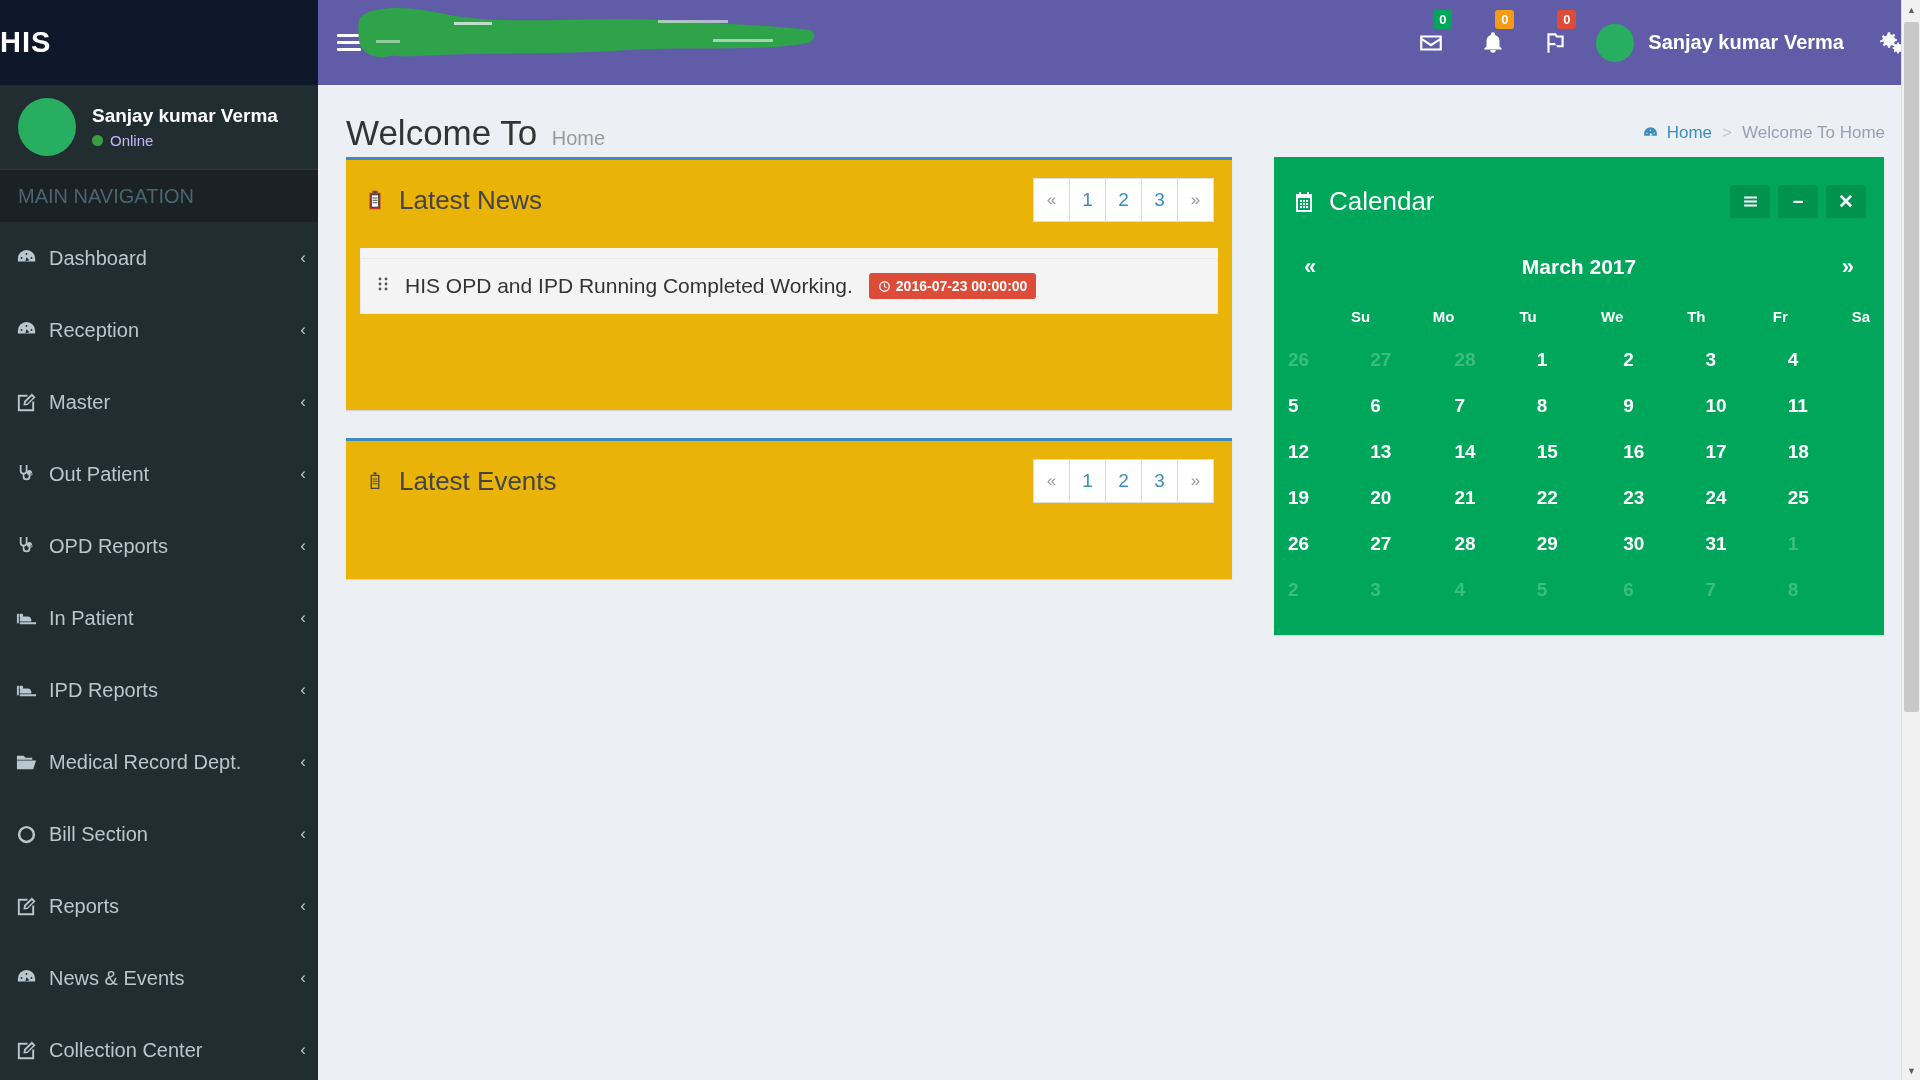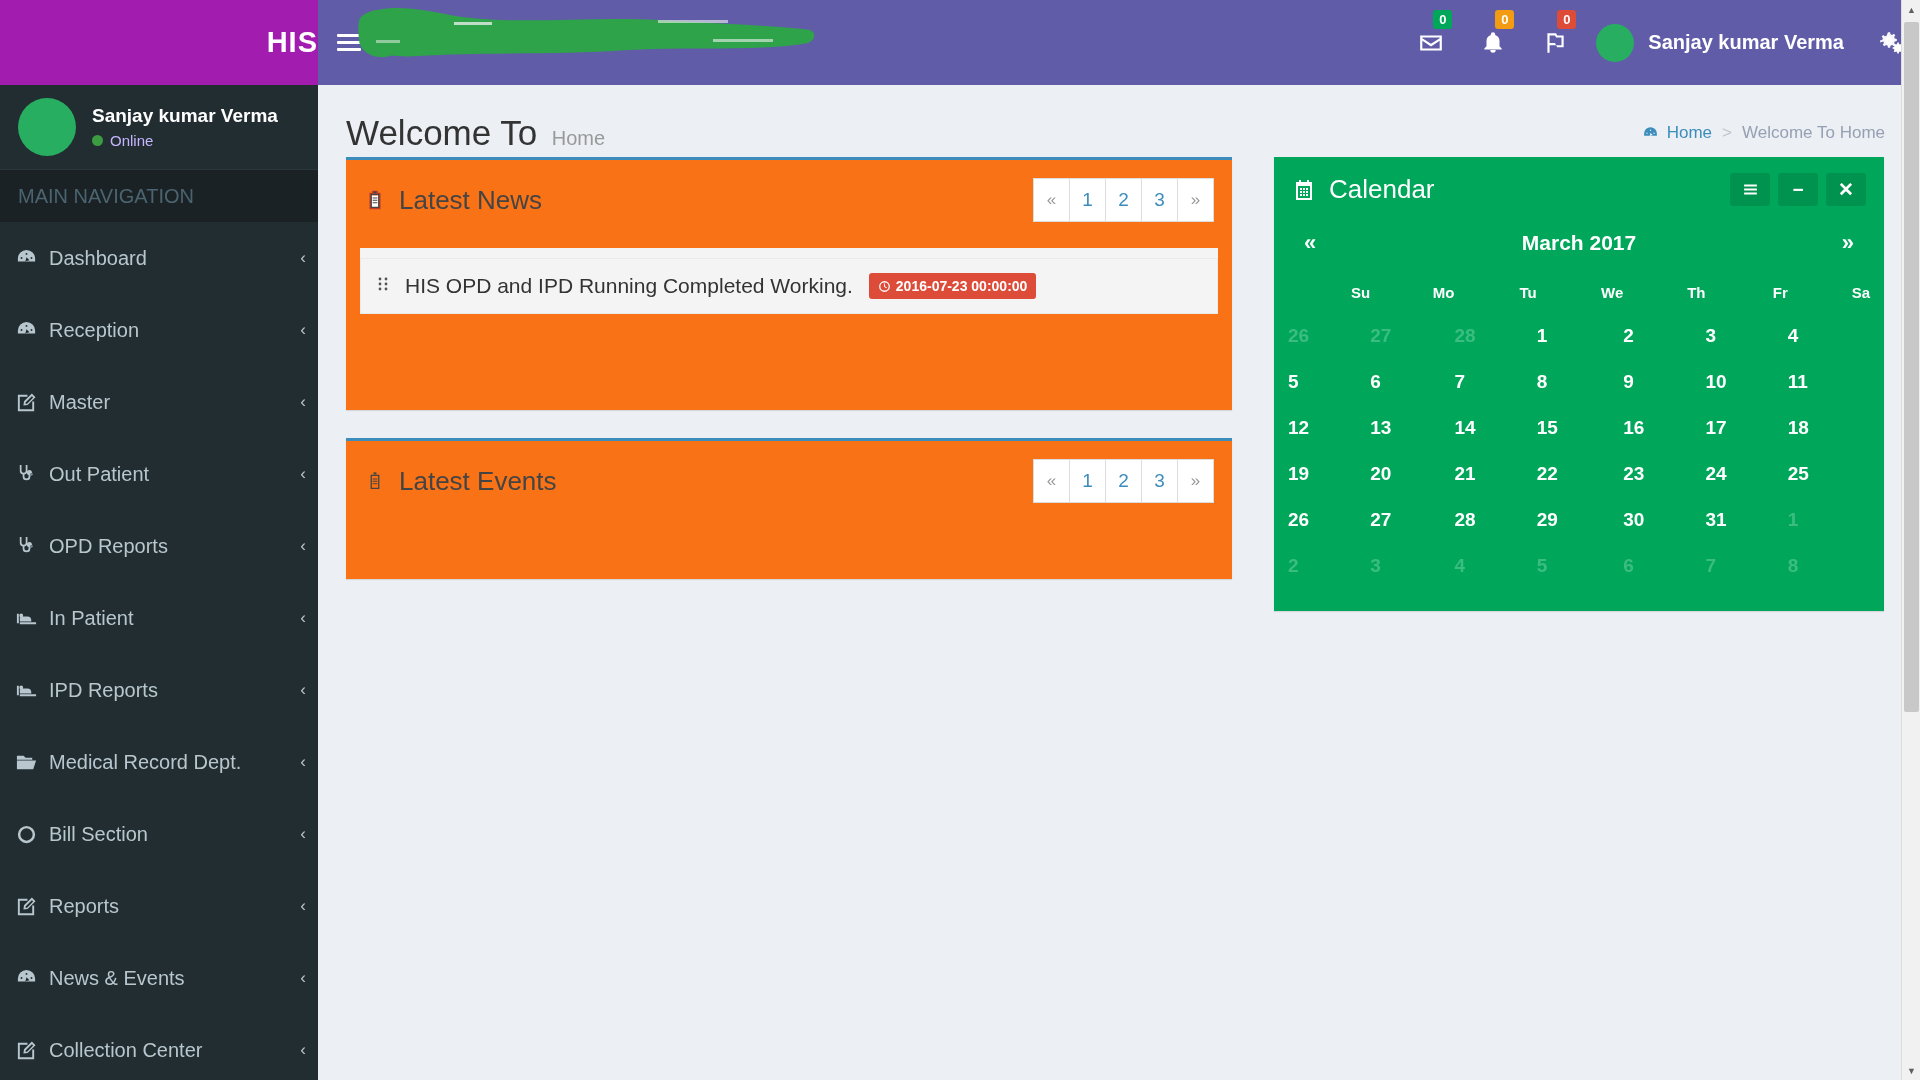--- a/index.html
+++ b/index.html
@@ -8,22 +8,22 @@
     font-family: "Liberation Sans", sans-serif;
     background: #ecf0f5;
     overflow: hidden;
   }
   
   .app { position: relative; width: 1920px; height: 1080px; }
 
   
   .logo-box {
     position: absolute; left: 0; top: 0; width: 318px; height: 85px;
-    background: #a21caf; color: #fff;
-    display: flex; align-items: center; justify-content: flex-end;
+    background: #0f172a; color: #fff;
+    display: flex; align-items: center; justify-content: flex-start;
   }
   .logo-text { font-size: 29px; font-weight: bold; letter-spacing: 1px; }
 
   .navbar {
     position: absolute; left: 318px; top: 0; right: 0; height: 85px;
     background: #605ca8;
     display: flex; align-items: center;
   }
   .sidebar-toggle {
     width: 62px; height: 85px;
@@ -129,21 +129,21 @@
   }
   .breadcrumb svg { width: 17px; height: 17px; fill: #3c8dbc; margin-right: 8px; }
   .breadcrumb a { color: #3c8dbc; text-decoration: none; }
   .breadcrumb .sep { margin: 0 10px; color: #c0c4cc; }
 
   .row { display: flex; padding: 0 28px; gap: 42px; align-items: flex-start; }
   .col-left { width: 886px; flex: none; }
   .col-right { width: 610px; flex: none; }
 
   .box {
-    background: #f97316; border-top: 3px solid #3c8dbc;
+    background: #eab308; border-top: 3px solid #3c8dbc;
     box-shadow: 0 1px 1px rgba(0,0,0,0.1);
     margin-bottom: 28px;
   }
   .box-header {
     padding: 18px 18px; display: flex; align-items: center;
     position: relative; min-height: 72px;
   }
   .box-title {
     font-size: 26px; color: #444; display: flex; align-items: center;
   }
@@ -177,21 +177,21 @@
   .news-date svg { width: 13px; height: 13px; fill: #fff; margin-right: 5px; }
   .box-body.tall { height: 170px; }
   .box-body.short { height: 58px; }
 
   
   .box-green {
     background: #00a65a; border-top: none;
     box-shadow: 0 1px 1px rgba(0,0,0,0.1);
   }
   .cal-header {
-    display: flex; align-items: center; padding: 16px 18px; color: #fff; gap: 12px;
+    display: flex; align-items: center; padding: 28px 18px; color: #fff; gap: 12px;
   }
   .cal-title { font-size: 26px; display: flex; align-items: center; }
   .cal-title svg { width: 24px; height: 26px; fill: #fff; margin-right: 13px; }
   .cal-tools { margin-left: auto; display: flex; gap: 8px; }
   .cal-btn {
     width: 40px; height: 33px; background: #00924f; color: #fff;
     display: flex; align-items: center; justify-content: center;
     border-radius: 3px; cursor: pointer; font-size: 19px; font-weight: bold;
   }
   .cal-btn svg { width: 17px; height: 17px; fill: #fff; }

